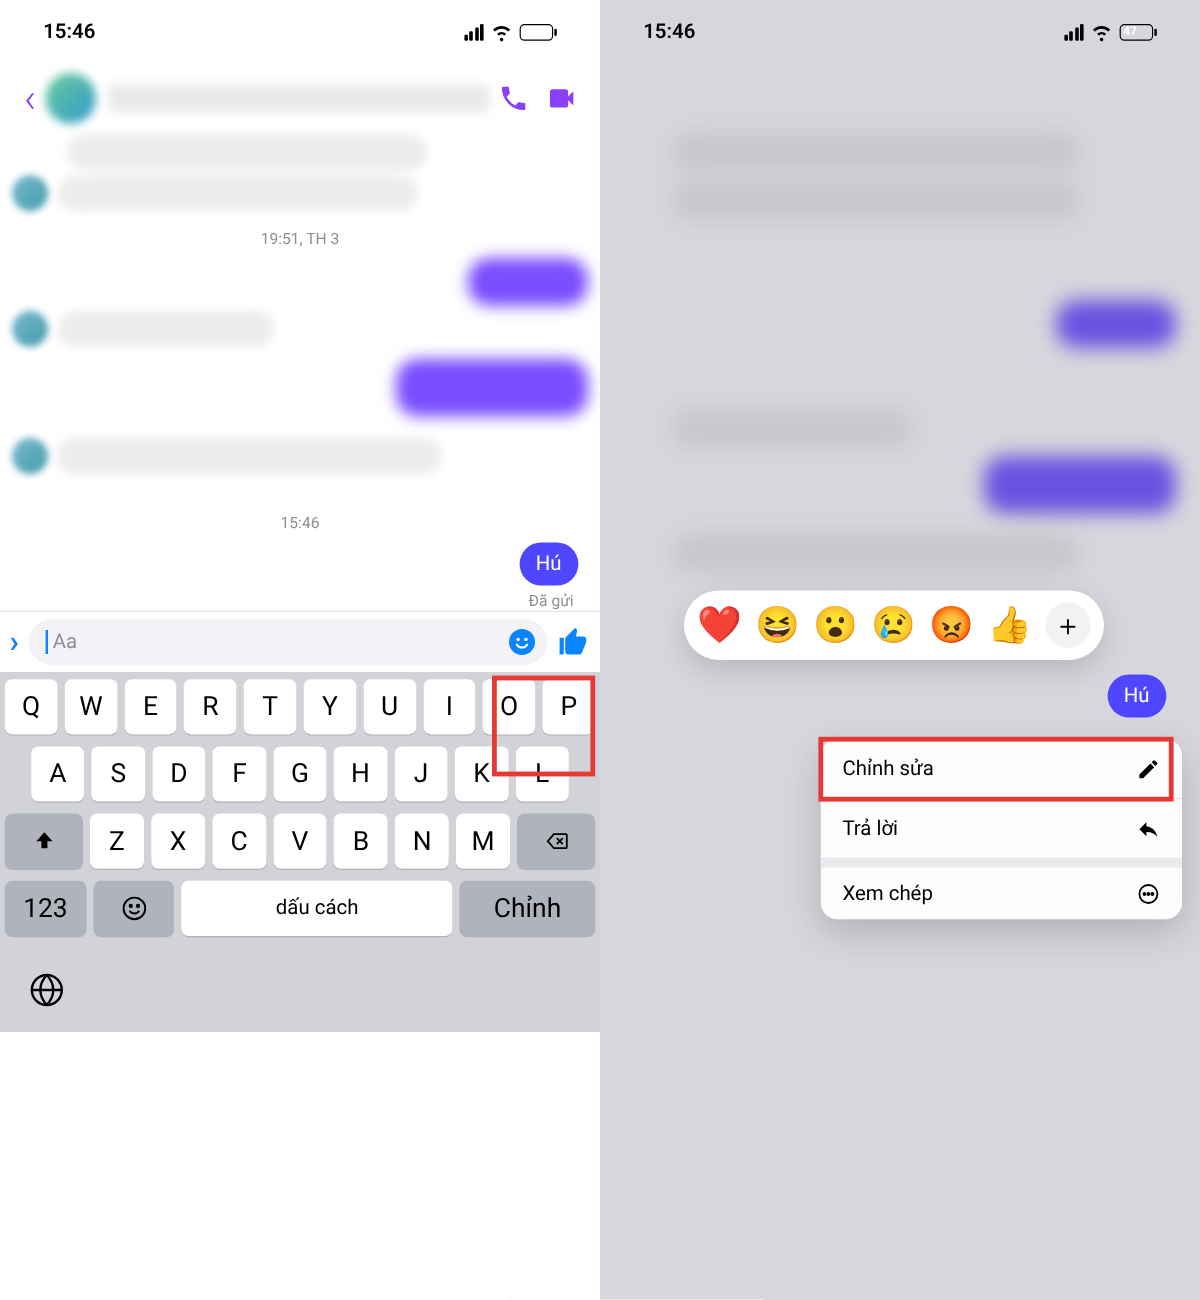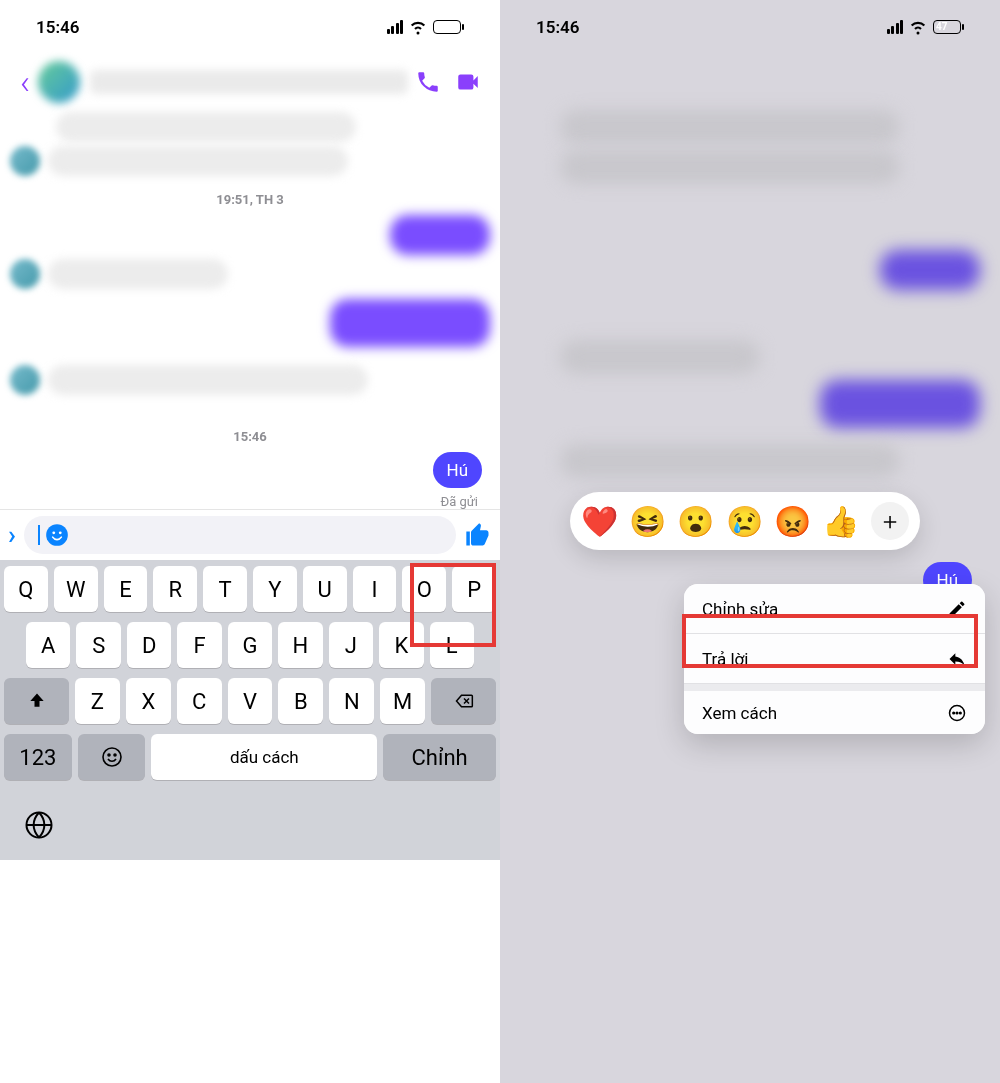--- a/index.html
+++ b/index.html
@@ -30,21 +30,21 @@
   .hdr-icon { width:40px; height:40px; display:flex; align-items:center; justify-content:center; color:#8a3ffc; }
   .hdr-icon svg { width:26px; height:26px; fill:#8a3ffc; }
   
   .chat-body-l { background:#fff; }
   .msg-row { display:flex; align-items:flex-end; padding:2px 10px; gap:8px; }
   .msg-row.inc { justify-content:flex-start; }
   .msg-row.out { justify-content:flex-end; }
   .av-sm { width:30px; height:30px; border-radius:50%; background:linear-gradient(135deg,#7bc,#49a); filter:blur(3px); flex:0 0 30px; }
   .bubble-blur-grey { height:30px; border-radius:16px; background:#ececec; filter:blur(4px); }
   .bubble-blur-blue { height:40px; border-radius:18px; background:#7a4dff; filter:blur(6px); }
-  .time-label { text-align:center; color:#8e8e93; font-size:13px; padding:14px 0 6px;font-weight:bold; }
+  .time-label { text-align:center; color:#8e8e93; font-size:13px; padding:14px 0 6px; }
   .bubble-out { background:#4f46ff; color:#fff; font-size:17px; padding:8px 14px; border-radius:18px; }
   .sent-label { text-align:right; padding-right:22px; color:#8e8e93; font-size:13px; margin-top:4px; }
   
   .redbox { position:absolute; border:4px solid #e53935; z-index:50; pointer-events:none; }
   
   .input-bar { display:flex; align-items:center; gap:8px; padding:6px 8px; background:#fff; border-top:1px solid #e5e5e5; }
   .input-bar .chev { color:#0a84ff; font-size:26px; font-weight:600; }
   .text-field { flex:1; height:38px; background:#f2f2f7; border-radius:19px; display:flex; align-items:center; padding:0 8px 0 14px; color:#8e8e93; font-size:17px; }
   .text-field .cursor { width:2px; height:20px; background:#0a84ff; margin-right:4px; }
   .text-field .ph { flex:1; }
@@ -67,21 +67,21 @@
   .blur-layer .b-msg { position:absolute; border-radius:18px; filter:blur(8px); }
   .blur-layer .grey { background:#c8c7cc; }
   .blur-layer .blue { background:#6a52e0; }
   
   .react-bar { position:absolute; left:70px; top:492px; width:350px; height:58px; background:#fff; border-radius:29px; display:flex; align-items:center; justify-content:space-evenly; box-shadow:0 8px 24px rgba(0,0,0,.15); }
   .react-bar span { font-size:30px; }
   .react-bar .plus { width:38px; height:38px; border-radius:50%; background:#f2f2f2; display:flex; align-items:center; justify-content:center; font-size:24px; font-weight:300; color:#000; }
   
   .bubble-r { position:absolute; right:28px; top:562px; background:#4f46ff; color:#fff; font-size:17px; padding:8px 14px; border-radius:18px; }
   
-  .ctx-menu { position:absolute; left:184px; top:584px; width:301px; background:#f7f7f8; border-radius:14px; overflow:hidden; box-shadow:0 10px 30px rgba(0,0,0,.18); }
+  .ctx-menu { position:absolute; left:184px; top:616px; width:301px; background:#f7f7f8; border-radius:14px; overflow:hidden; box-shadow:0 10px 30px rgba(0,0,0,.18); }
   .ctx-item { height:50px; display:flex; align-items:center; justify-content:space-between; padding:0 18px; font-size:17px; color:#000; border-bottom:1px solid #e1e1e4; background:#fdfdfe; }
   .ctx-item:last-child { border-bottom:none; }
   .ctx-item.sep { border-top:7px solid #ebebee; }
   .micon { width:20px; height:20px; }
   
   .watermark { position:absolute; right:28px; bottom:18px; display:flex; align-items:center; gap:8px; font-weight:800; font-size:22px; color:#1da1f2; letter-spacing:.5px; z-index:80; }
   .wm-badge { width:44px; height:44px; border:3px solid #ff7a00; border-radius:50%; display:flex; align-items:center; justify-content:center; }
   .wm-badge svg { width:24px; height:24px; }
 </style>
 </head>
@@ -159,20 +159,21 @@
         <span class="bubble-out">Hú</span>
       </div>
       <div class="sent-label">Đã gửi</div>
     </div>
     <div class="redbox" style="left:410px; top:563px; width:86px; height:84px;"></div>
 
     <div class="input-bar">
       <span class="chev">›</span>
       <div class="text-field">
         <span class="cursor"></span>
+        <span class="ph">Aa</span>
         <svg class="smile" viewBox="0 0 24 24" fill="#0a84ff">
             <circle cx="12" cy="12" r="10"></circle>
             <circle cx="9" cy="10" r="1.3" fill="#fff"></circle>
             <circle cx="15" cy="10" r="1.3" fill="#fff"></circle>
             <path d="M8 14c1 1.5 2.4 2.3 4 2.3s3-.8 4-2.3" stroke="#fff" stroke-width="1.5" fill="none" stroke-linecap="round"></path>
           </svg>
       </div>
       <svg class="thumb-icon" viewBox="0 0 24 24" fill="#0a84ff">
           <path d="M2 21h3V9H2v12zm19-11c0-1.1-.9-2-2-2h-5.3l.8-3.8v-.3c0-.4-.2-.8-.4-1.1L13 2 6.6 8.4C6.2 8.8 6 9.3 6 9.8V19c0 1.1.9 2 2 2h8c.8 0 1.5-.5 1.8-1.2l2.9-6.8c.2-.3.3-.6.3-1v-2z"></path>
         </svg>
@@ -297,21 +298,21 @@
             <path d="M3 17.25V21h3.75L17.8 9.94l-3.75-3.75L3 17.25zM20.7 7a1 1 0 000-1.4l-2.3-2.3a1 1 0 00-1.4 0l-1.8 1.8 3.7 3.7 1.8-1.8z"></path>
           </svg>
       </div>
       <div class="ctx-item">
         <span>Trả lời</span>
         <svg class="micon" viewBox="0 0 24 24" fill="#000">
             <path d="M10 9V5l-7 7 7 7v-4.1c5 0 8.5 1.6 11 5.1-1-5-4-10-11-11z"></path>
           </svg>
       </div>
       <div class="ctx-item sep">
-        <span>Xem cách</span>
+        <span>Xem chép</span>
         <svg class="micon" viewBox="0 0 24 24" fill="none" stroke="#000" stroke-width="1.8">
             <circle cx="12" cy="12" r="9"></circle>
             <circle cx="8" cy="12" r="1" fill="#000"></circle>
             <circle cx="12" cy="12" r="1" fill="#000"></circle>
             <circle cx="16" cy="12" r="1" fill="#000"></circle>
           </svg>
       </div>
     </div>
 
     <div class="redbox" style="left:182px; top:614px; width:296px; height:54px;"></div>

